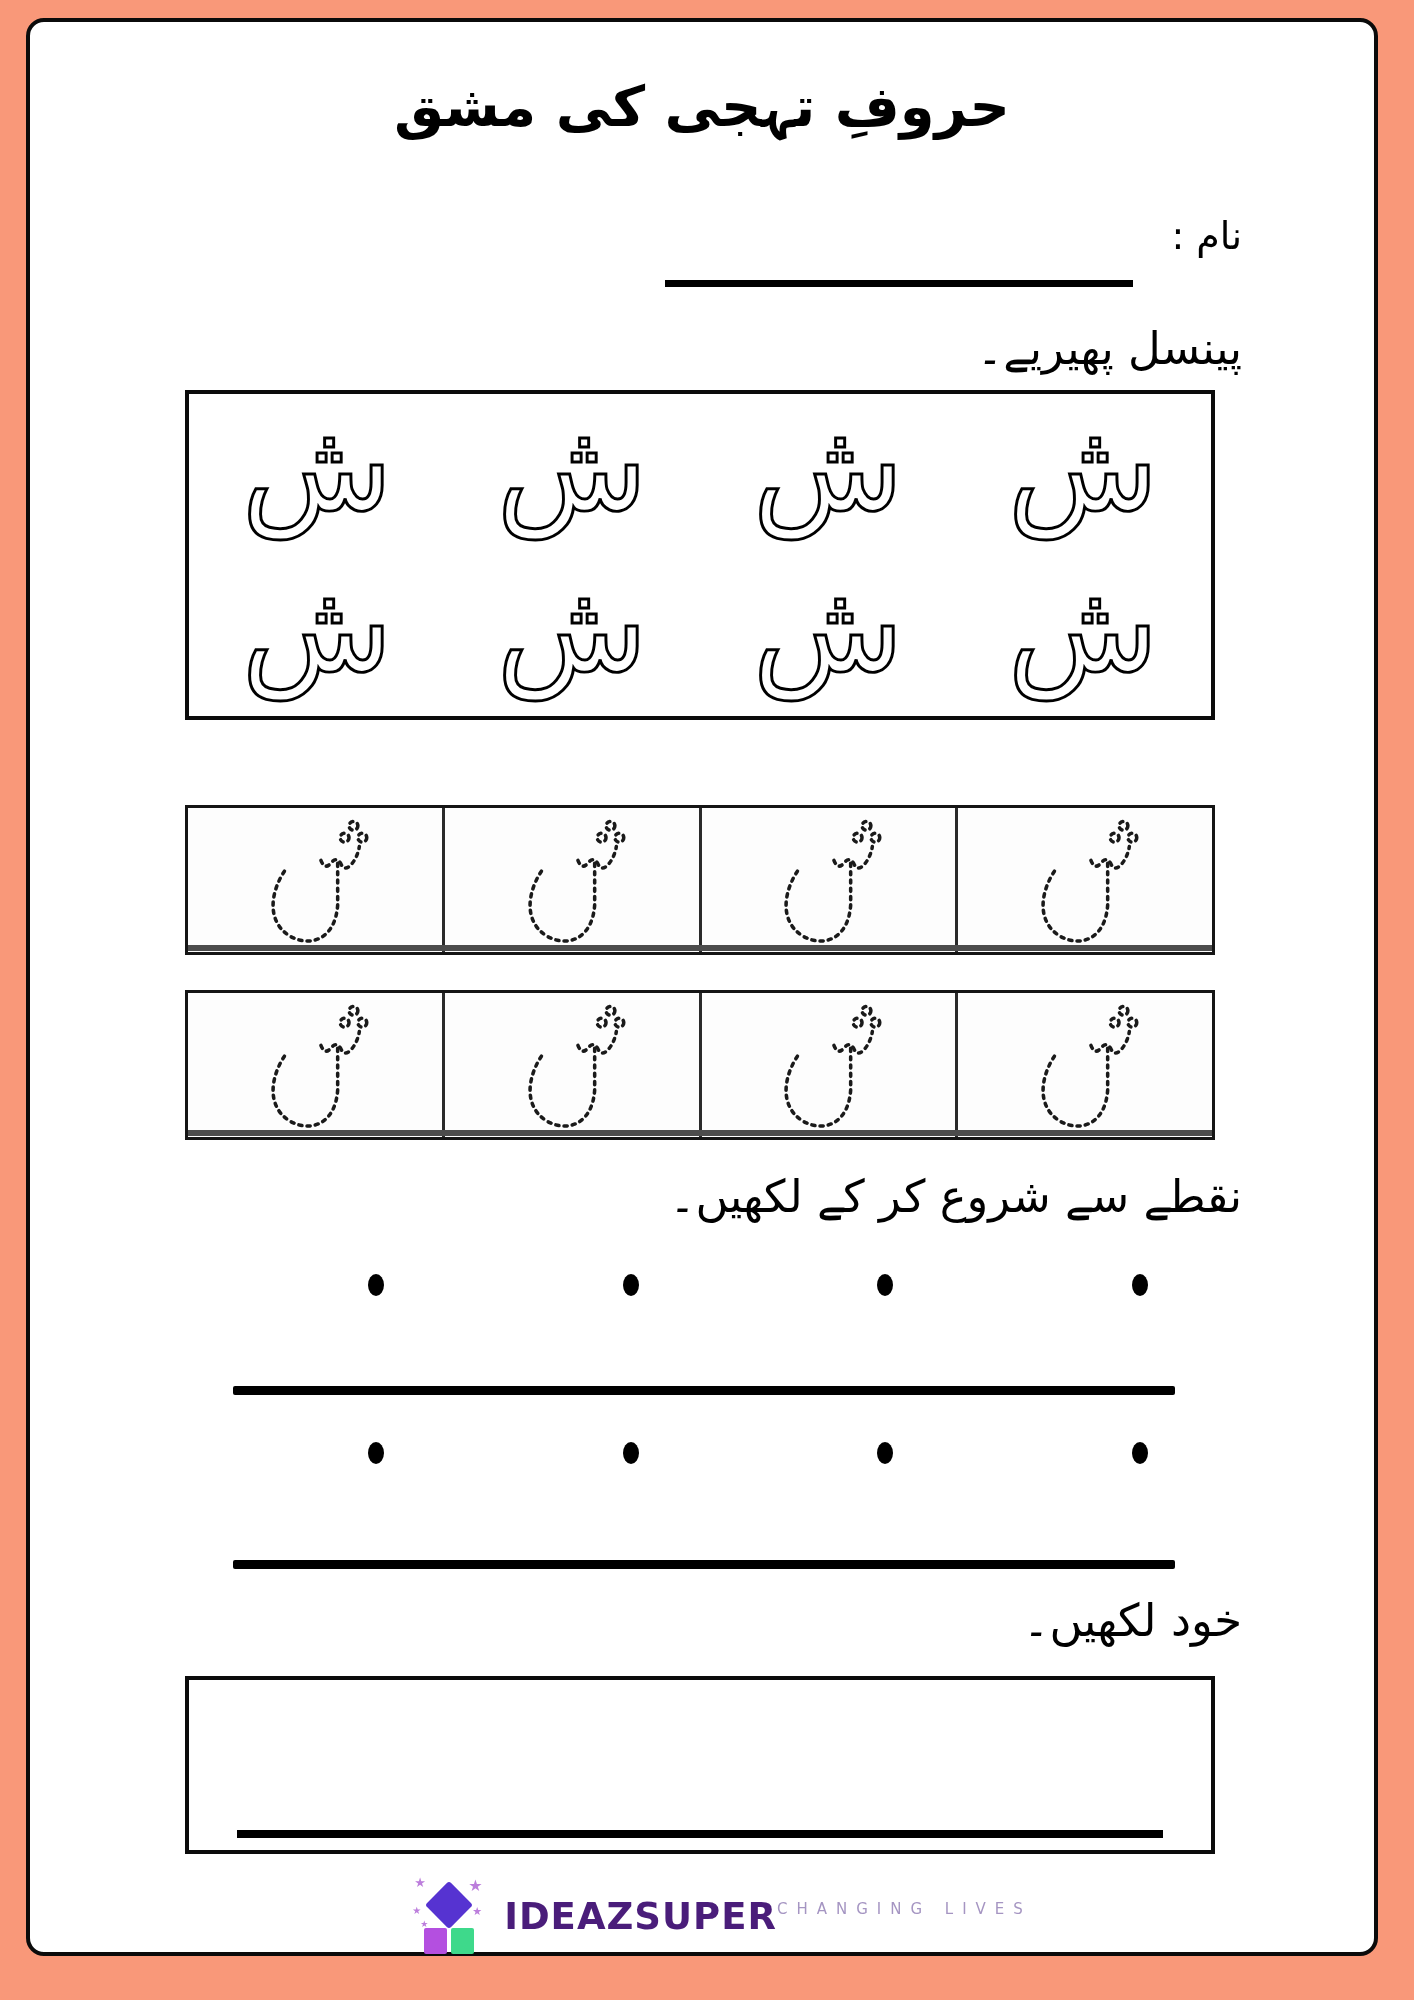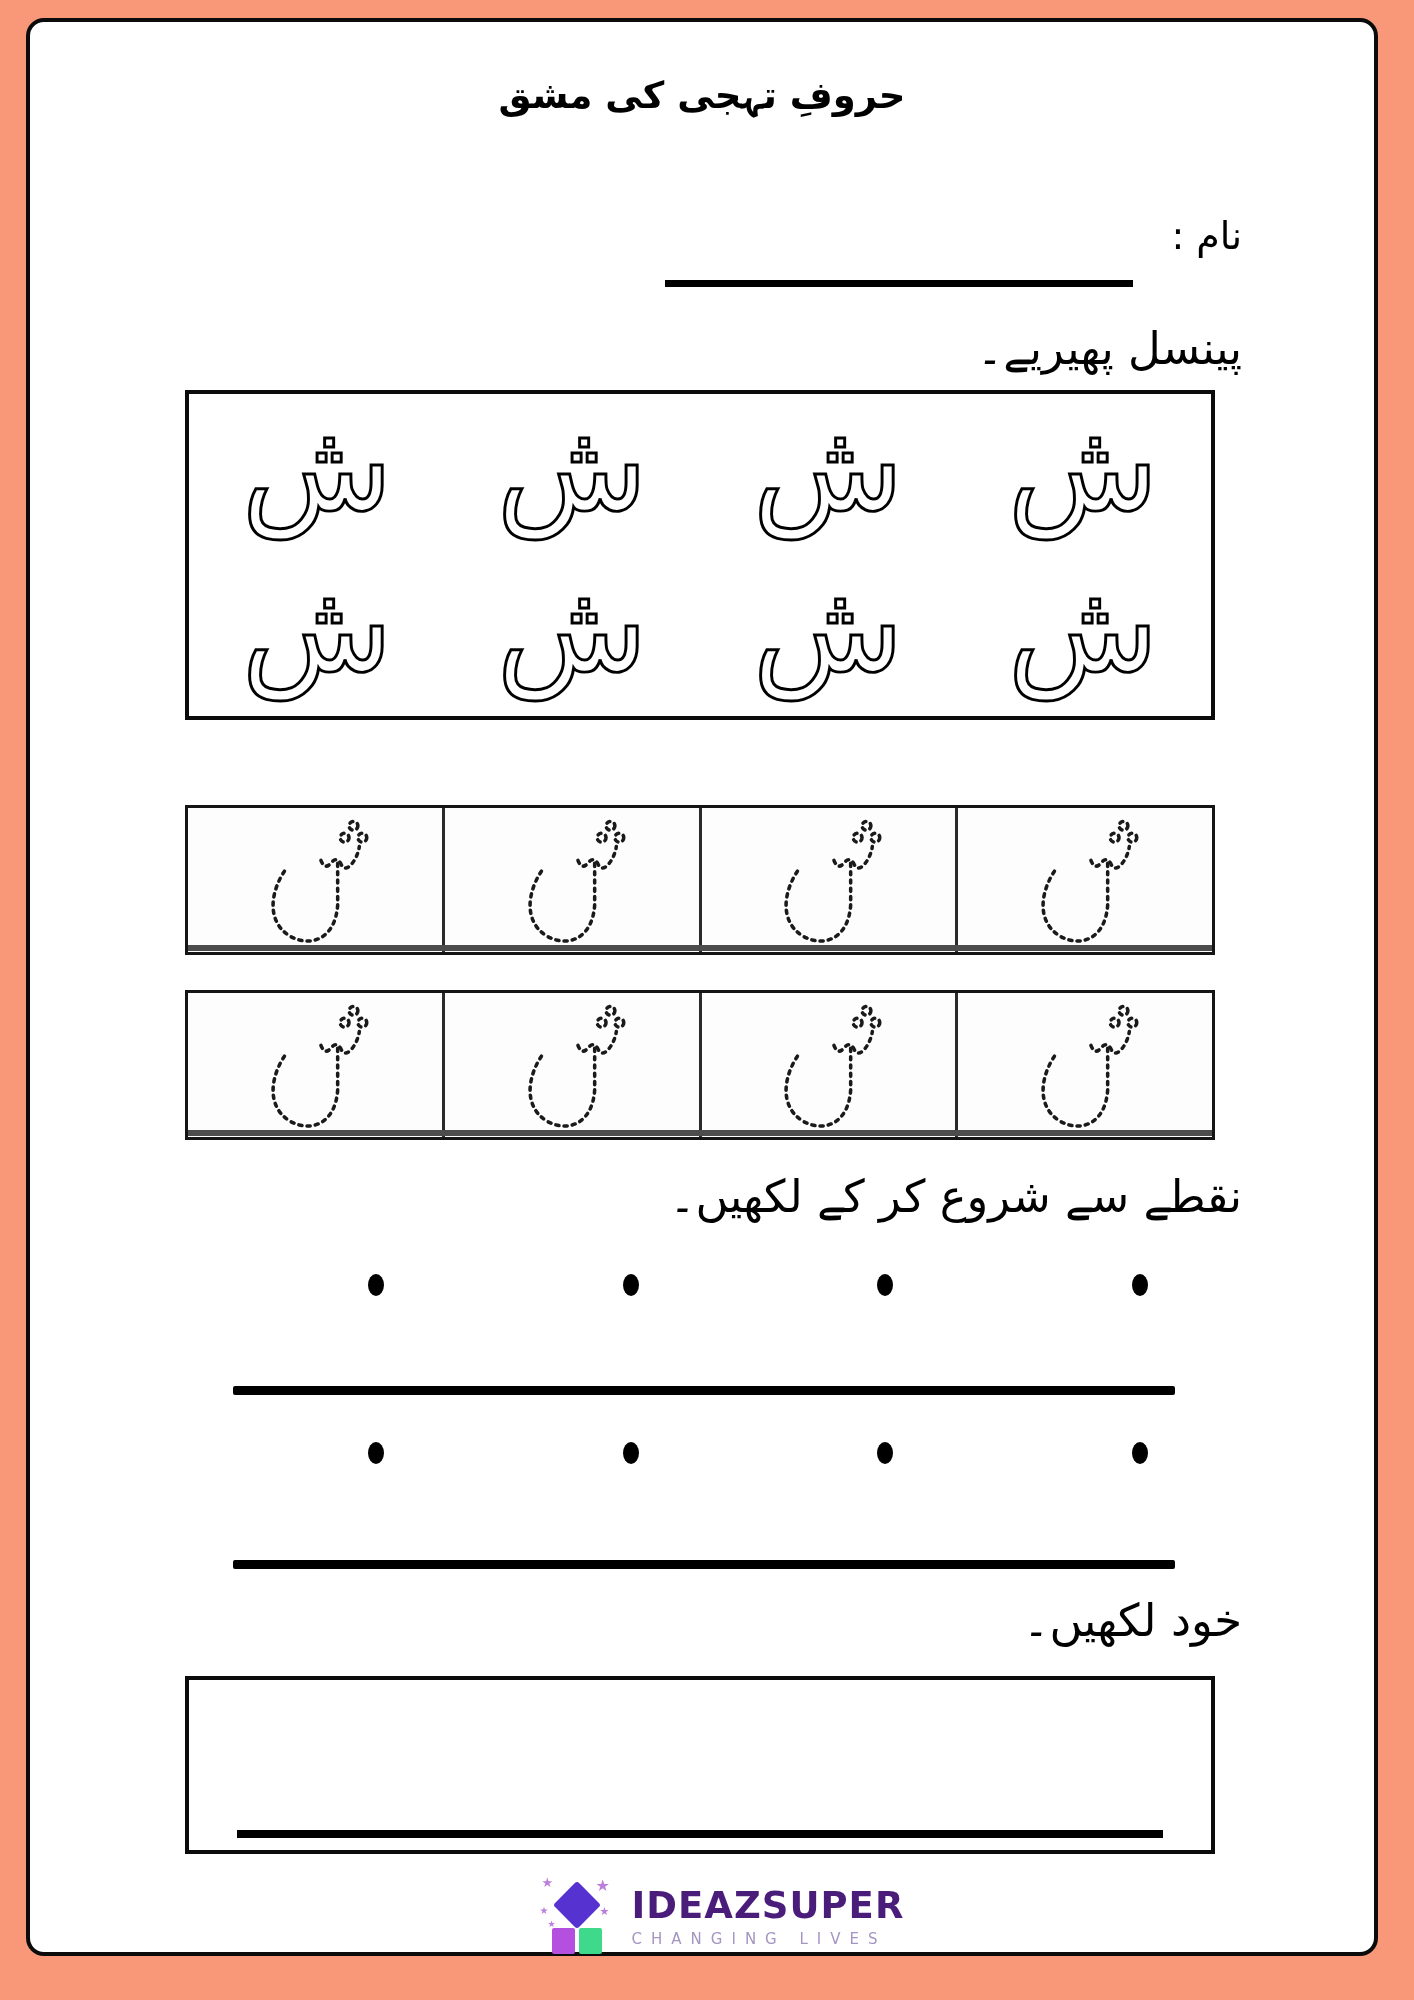--- a/index.html
+++ b/index.html
@@ -16,21 +16,21 @@
   }
   .page{
     position:absolute;left:26px;top:18px;width:1352px;height:1938px;
     box-sizing:border-box;background:var(--page-bg);
     border:4px solid #0b0b0b;border-radius:18px;
   }
   .sec{position:absolute;}
   .rtl{direction:rtl;unicode-bidi:isolate;}
   .worksheet-title{
     top:52px;left:0;width:100%;text-align:center;
-    font-size:37px;font-weight:bold;color:var(--ink);
+    font-size:56px;font-weight:bold;color:var(--ink);
   }
   .name-label{top:192px;right:132px;font-size:38px;color:var(--ink);}
   .name-line{top:258px;left:635px;width:468px;height:7px;background:var(--ink);}
   .instr{font-size:45px;color:var(--ink);right:132px;}
   .instr-trace{top:300px;}
   .instr-connect{top:708px;}
   .instr-start{top:1148px;}
   .instr-self{top:1572px;text-align:center;}
 
   
@@ -96,21 +96,21 @@
   }
   .logo-star{position:absolute;color:var(--star);line-height:1;}
   .logo-star.s1{left:2px;top:-4px;font-size:13px;}
   .logo-star.s2{left:56px;top:-2px;font-size:16px;}
   .logo-star.s3{left:0px;top:26px;font-size:10px;}
   .logo-star.s4{left:60px;top:26px;font-size:11px;}
   .logo-star.s5{left:8px;top:40px;font-size:9px;}
   .logo-sq{position:absolute;top:48px;width:23px;height:26px;border-radius:2px;}
   .logo-sq.purple{left:12px;background:var(--square-purple);}
   .logo-sq.green{left:39px;background:var(--square-green);}
-  .logo-text{display:flex;flex-direction:column;align-items:flex-start;}
+  .logo-text{display:flex;flex-direction:row;align-items:flex-start;}
   .brand-name{
     font-size:37px;font-weight:bold;color:var(--brand-text);
     letter-spacing:1px;line-height:1.1;
   }
   .brand-tagline{
     font-size:15px;color:var(--tagline-text);letter-spacing:9px;
     margin-top:4px;line-height:1.1;
   }
 </style>
 </head>

